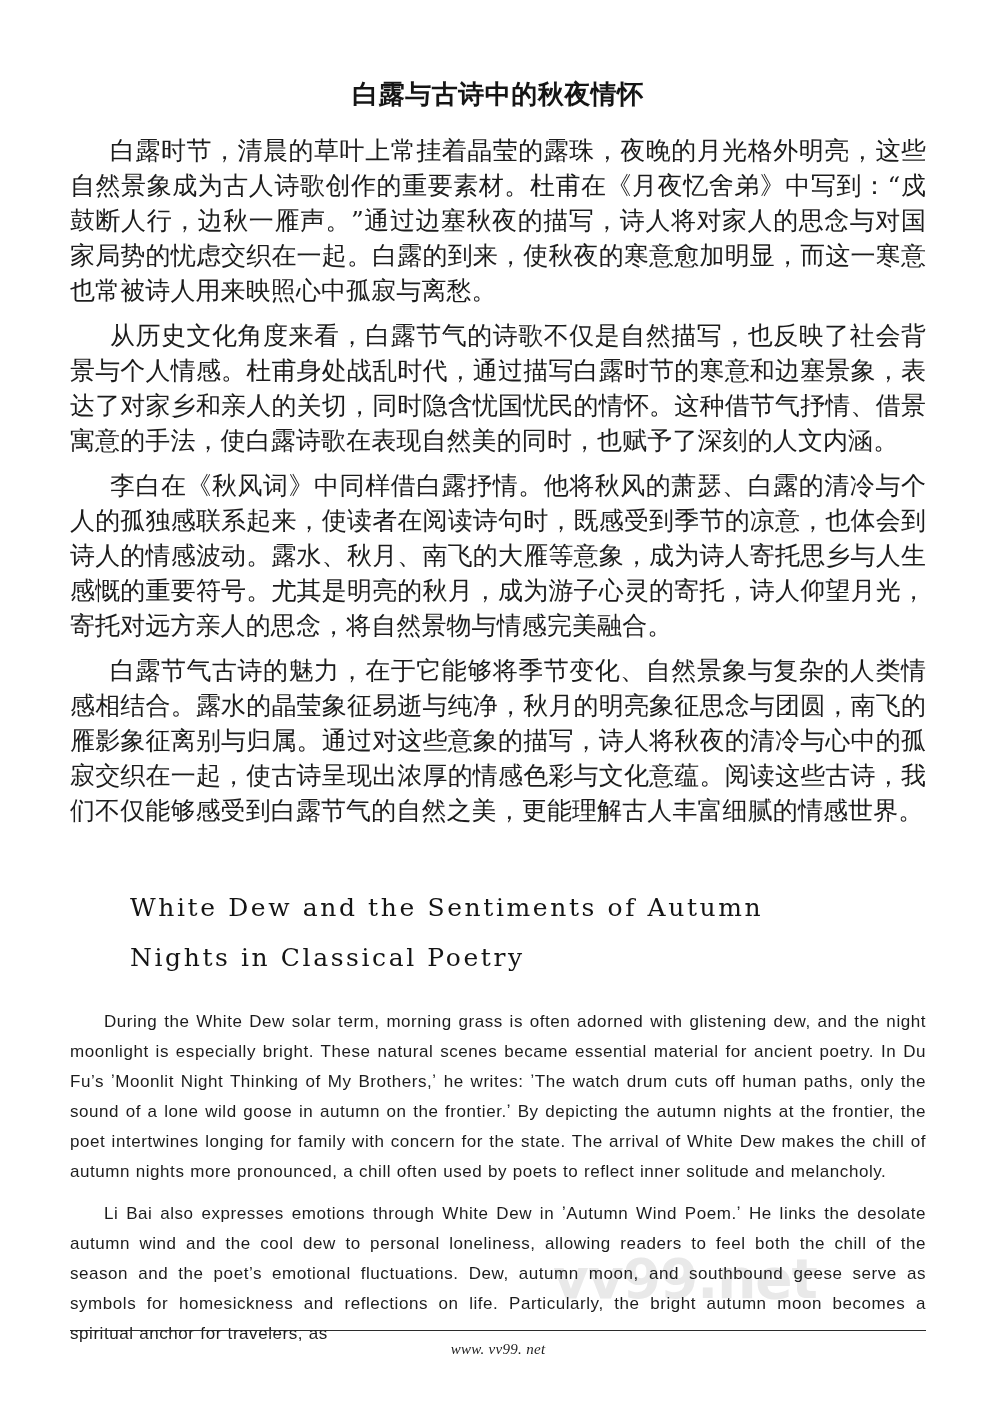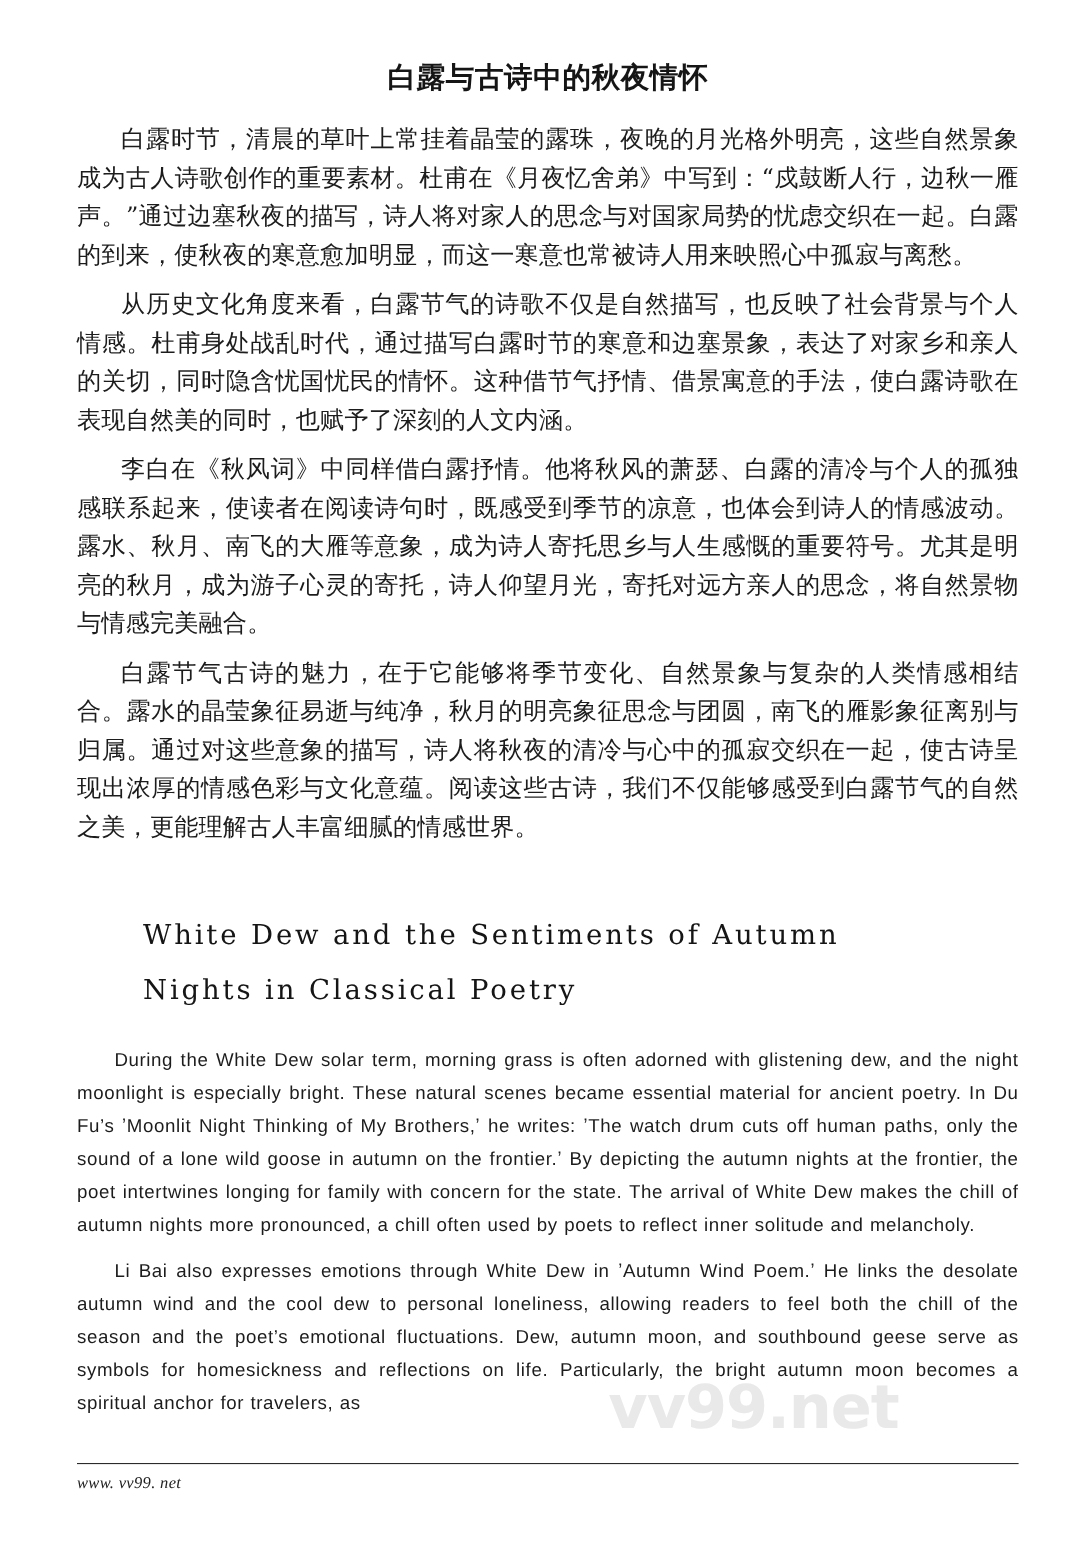--- a/index.html
+++ b/index.html
@@ -53,37 +53,37 @@
     position: absolute;
     left: 70px;
     top: 0;
     width: 856px;
     z-index: 2;
   }
 
   
   .cn-title {
     margin: 0;
-    padding-top: 54px;
+    padding-top: 77px;
     font-family: "DejaVu Serif", "Liberation Serif", serif;
     font-weight: bold;
     font-size: 26px;
     line-height: 34px;
     text-align: center;
     letter-spacing: 0.5px;
     color: #151515;
   }
 
   .cn-body {
     margin-top: 22px;
   }
   .cn-body p {
     margin: 0 0 10px 0;
     font-family: "DejaVu Serif", "Liberation Serif", serif;
-    font-size: 22px;
+    font-size: 25px;
     line-height: 35px;
     text-align: justify;
     text-justify: inter-ideograph;
     text-indent: 40px;
     color: #1c1c1c;
     letter-spacing: 0.1px;
   }
   .cn-body p:last-child { margin-bottom: 0; }
 
   
@@ -125,21 +125,21 @@
     width: 856px;
     z-index: 3;
   }
   .footer-rule {
     height: 0;
     border-top: 1.4px solid #2b2b2b;
     width: 100%;
   }
   .footer-text {
     margin-top: 9px;
-    text-align: left;
+    text-align: center;
     font-family: "Liberation Serif", "DejaVu Serif", serif;
     font-style: italic;
     font-size: 15px;
     line-height: 18px;
     color: #222;
     letter-spacing: 0.3px;
   }
 </style>
 </head>
 <body>

